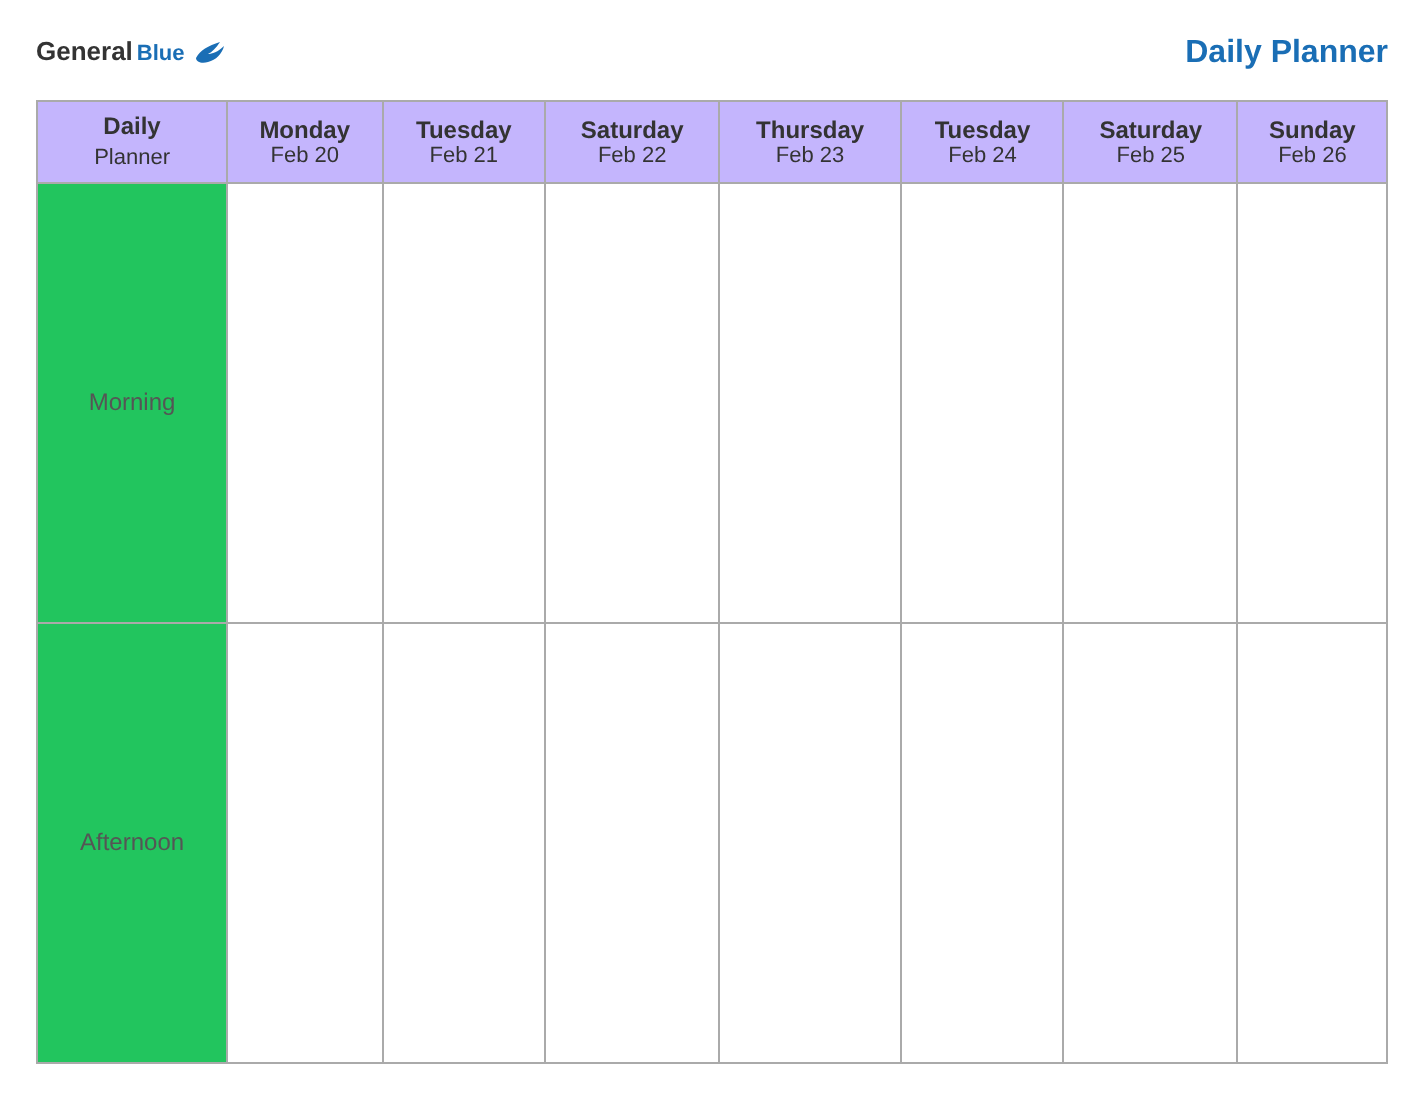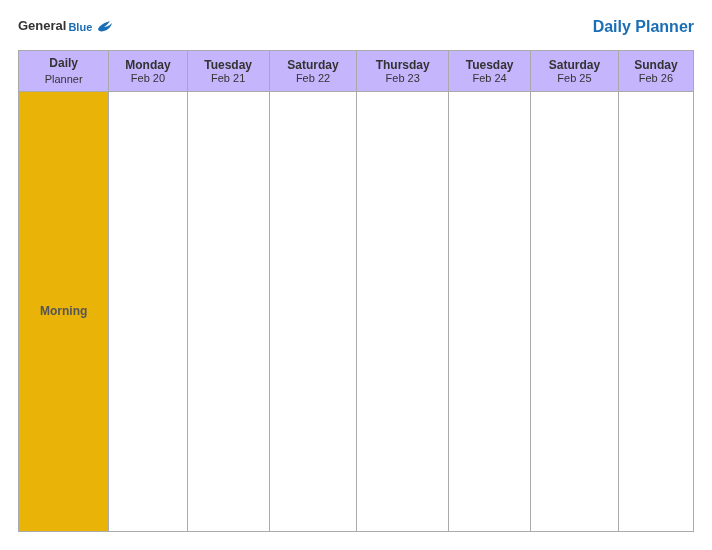--- a/index.html
+++ b/index.html
@@ -83,25 +83,25 @@
       font-size: 12px;
       font-weight: bold;
       display: block;
     }
     .header-row th .day-date {
       font-size: 11px;
       font-weight: normal;
       display: block;
     }
     .label-col {
-      background: #eab308;
+      background: #22c55e;
       width: 88px;
       min-width: 88px;
       font-size: 12px;
-      font-weight: bold;
+      font-weight: normal;
       color: #555;
       padding: 10px 21px;
     }
     .day-col {
       background: #fff;
       width: calc((100% - 88px) / 7);
     }
     .row-morning td, .row-morning .label-col {
       height: 110px;
     }
@@ -180,15 +180,25 @@
       <tr class="row-morning">
         <td class="label-col">Morning</td>
         <td class="day-col"></td>
         <td class="day-col"></td>
         <td class="day-col"></td>
         <td class="day-col"></td>
         <td class="day-col"></td>
         <td class="day-col"></td>
         <td class="day-col"></td>
       </tr>
+      <tr class="row-afternoon">
+        <td class="label-col">Afternoon</td>
+        <td class="day-col"></td>
+        <td class="day-col"></td>
+        <td class="day-col"></td>
+        <td class="day-col"></td>
+        <td class="day-col"></td>
+        <td class="day-col"></td>
+        <td class="day-col"></td>
+      </tr>
     </tbody>
   </table>
 </div>
 
 </body></html>

